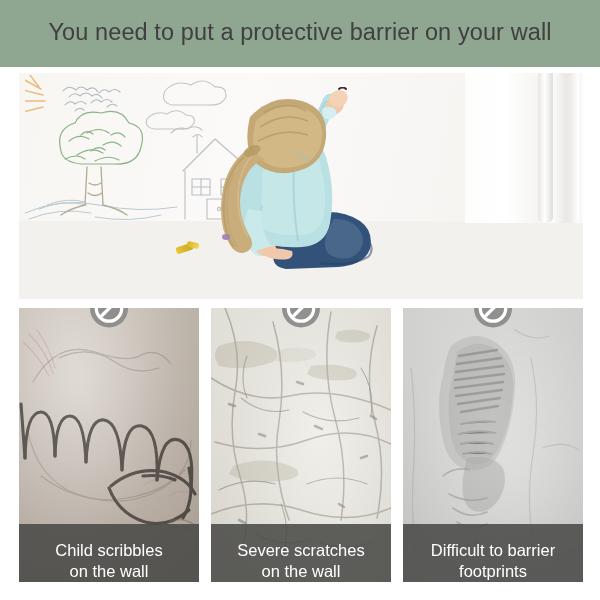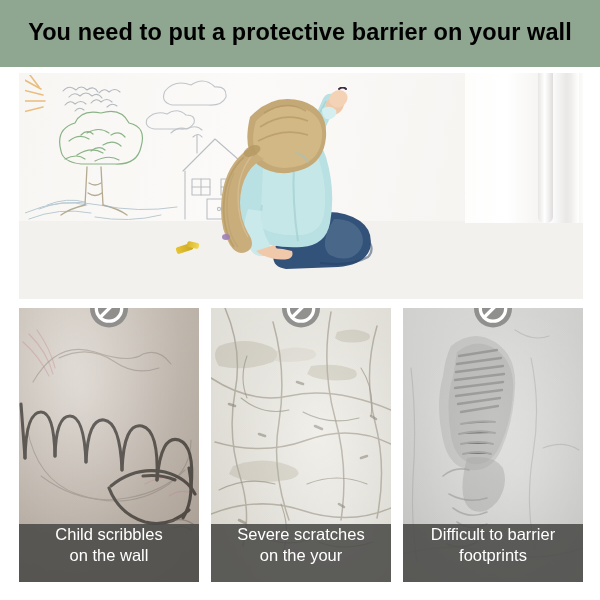--- a/index.html
+++ b/index.html
@@ -28,23 +28,23 @@
     left: 0;
     top: 0;
     width: 600px;
     height: 67px;
     background: #8fa691;
     display: flex;
     align-items: center;
     justify-content: center;
   }
   .header-title {
-    color: #000000;
+    color: #404040;
     font-size: 23.5px;
-    font-weight: 700;
+    font-weight: 400;
     letter-spacing: 0.1px;
     white-space: nowrap;
     line-height: 1;
     padding-bottom: 2px;
   }
 
   
   .hero {
     position: absolute;
     left: 19px;
@@ -163,21 +163,21 @@
 
   
   .caption {
     position: absolute;
     left: 0;
     bottom: 0;
     width: 100%;
     height: 58px;
     background: rgba(74,74,72,0.88);
     display: flex;
-    align-items: flex-start;
+    align-items: flex-end;
     justify-content: center;
     text-align: center;
   }
   .caption-text {
     color: #ffffff;
     font-size: 16.5px;
     line-height: 1.28;
     font-weight: 400;
     padding: 0 4px;
     white-space: pre-line;
@@ -424,21 +424,21 @@
           <defs>
             <radialGradient id="g2" cx="0.6" cy="0.45" r="0.9">
               <stop offset="0%" stop-color="#ffffff" stop-opacity="0.22"></stop>
               <stop offset="100%" stop-color="#8d887c" stop-opacity="0.2"></stop>
             </radialGradient>
           </defs>
         </svg>
       </div>
       <div class="caption">
         <div class="caption-text">Severe scratches
-on the your</div>
+on the wall</div>
       </div>
     </div>
 
     <div class="panel">
       <svg class="no-badge" viewBox="0 0 40 40">
         <circle cx="20" cy="20" r="19.5" fill="#8a8a88" opacity="0.92"></circle>
         <circle cx="20" cy="20" r="13" fill="none" stroke="#ffffff" stroke-width="3.4"></circle>
         <line x1="11.5" y1="28.5" x2="28.5" y2="11.5" stroke="#ffffff" stroke-width="3.4" stroke-linecap="round"></line>
       </svg>
       <div class="photo photo-footprint">

